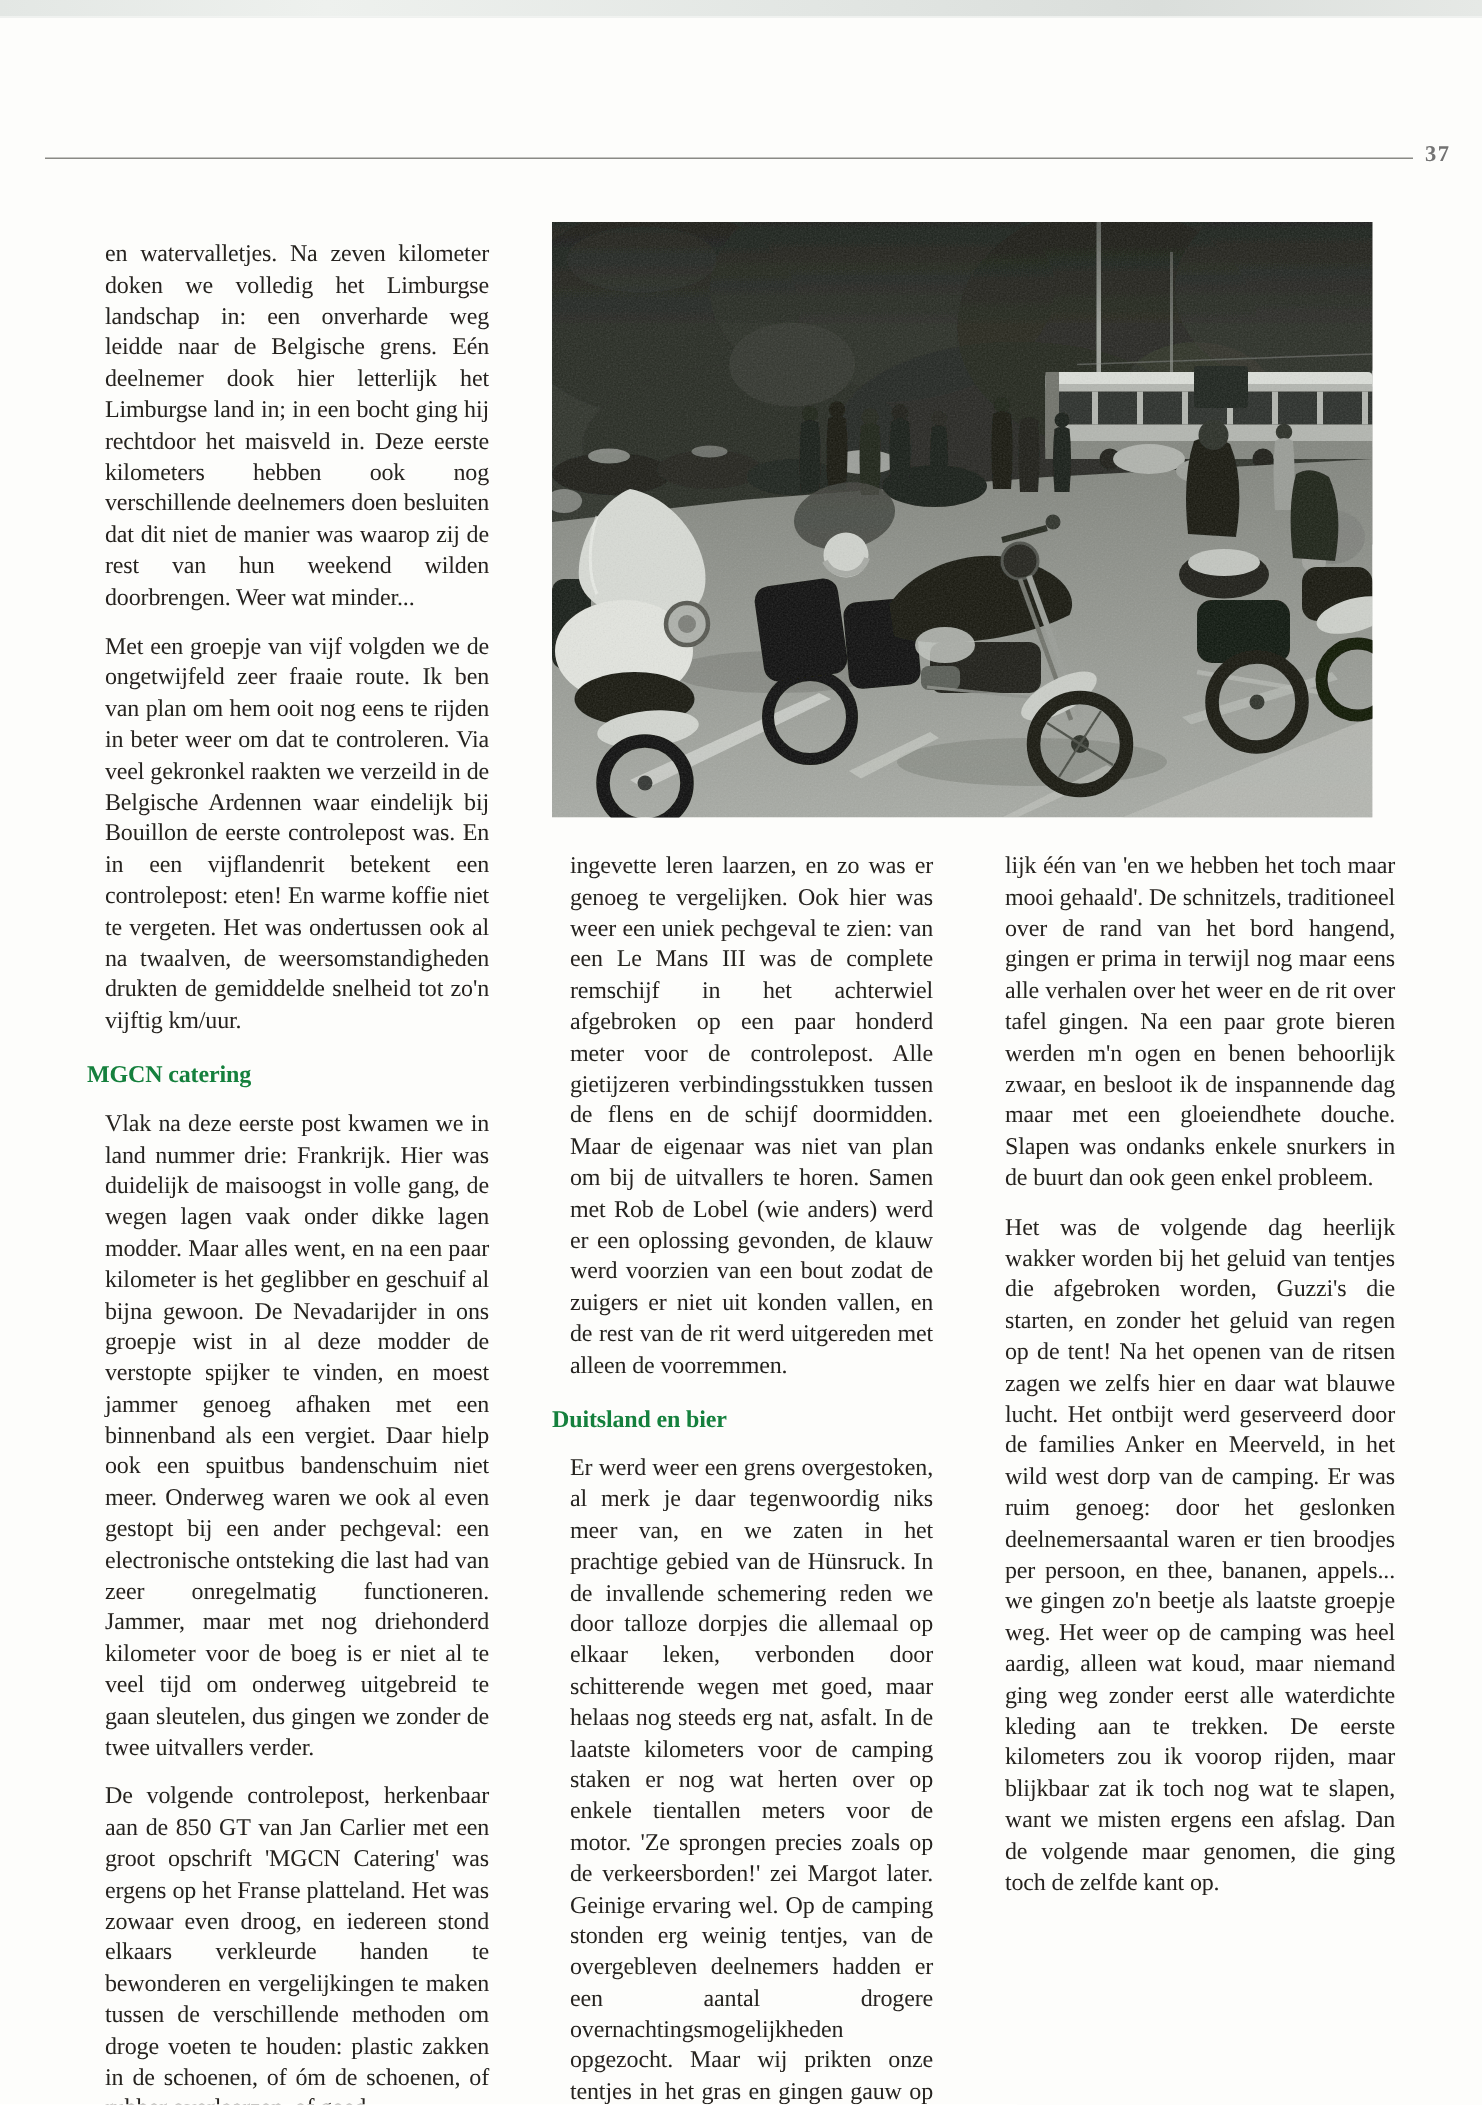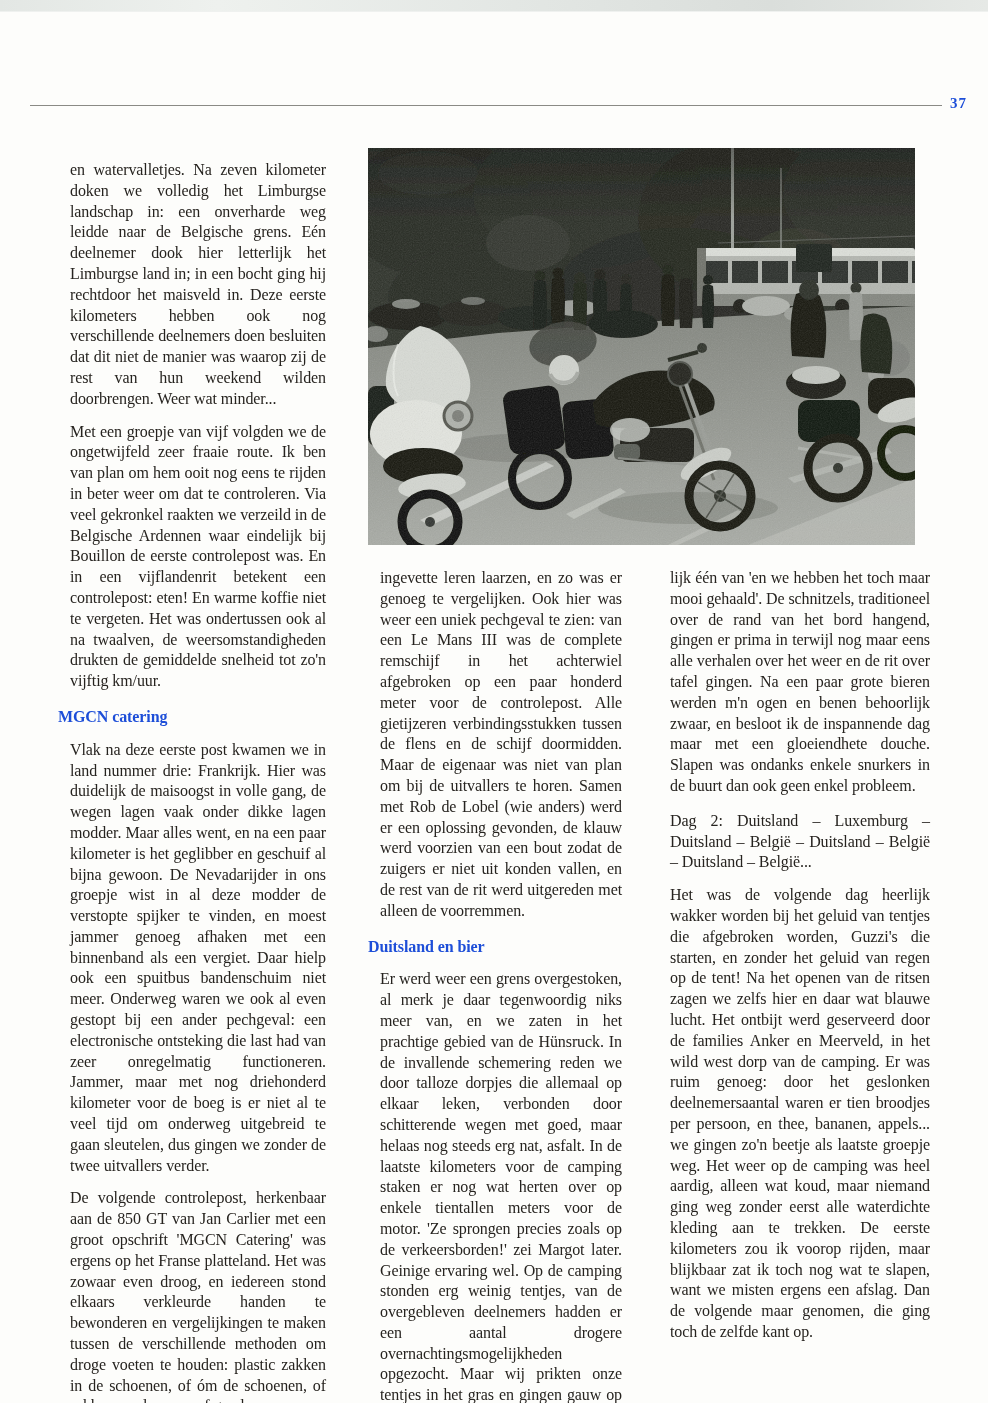--- a/index.html
+++ b/index.html
@@ -15,40 +15,40 @@
     position:absolute;top:0;left:0;width:988px;height:11px;
     background:linear-gradient(90deg,#e3e7e4 0%,#eef1ee 22%,#e2e6e3 55%,#dadedb 78%,#e6e9e6 100%);
     border-bottom:1px solid #eff1ef;
   }
   .header-rule{
     position:absolute;top:105px;left:30px;width:912px;height:1px;
     background:#8a8a85;
   }
   .page-number{
     position:absolute;top:95px;left:950px;
-    font-size:15px;font-weight:bold;color:#1d4ed8;
+    font-size:15px;font-weight:bold;color:#737373;
     letter-spacing:1px;
   }
   .photo{
     position:absolute;left:368px;top:148px;width:547px;height:397px;
     margin:0;padding:0;
   }
   .photo svg{display:block;width:547px;height:397px;}
   .col{
     position:absolute;
     font-size:16px;line-height:20.8px;
     text-align:justify;
     hyphens:auto;-webkit-hyphens:auto;
     letter-spacing:-0.1px;
   }
   .col1{left:58px;top:148px;width:280px;}
   .col2{left:368px;top:556px;width:266px;}
   .col3{left:658px;top:556px;width:284px;}
   .blk{margin:12px;padding:0;}
-  h3.blk{font-size:16px;font-weight:700;color:#1d4ed8;margin:15px 0 5px 0;text-align:left;}
+  h3.blk{font-size:16px;font-weight:700;color:#15803d;margin:15px 0 5px 0;text-align:left;}
   .blk.italic{font-style:italic;}
   .blk.gap{margin-top:14px;}
 </style>
 </head>
 <body>
 
 <div class="page">
   <div class="top-band"></div>
   <div class="header-rule"></div>
   <span class="page-number">37</span>
@@ -244,16 +244,15 @@
       <p class="blk body">De volgende controlepost, herkenbaar aan de 850 GT van Jan Carlier met een groot opschrift 'MGCN Catering' was ergens op het Franse platteland. Het was zowaar even droog, en iedereen stond elkaars verkleurde handen te bewonderen en vergelijkingen te maken tussen de verschillende methoden om droge voeten te houden: plastic zakken in de schoenen, of óm de schoenen, of rubber overlaarzen, of goed</p>
     </div>
   <div class="col col2">
       <p class="blk body">ingevette leren laarzen, en zo was er genoeg te vergelijken. Ook hier was weer een uniek pechgeval te zien: van een Le Mans III was de complete remschijf in het achterwiel afgebroken op een paar honderd meter voor de controlepost. Alle gietijzeren verbindingsstukken tussen de flens en de schijf doormidden. Maar de eigenaar was niet van plan om bij de uitvallers te horen. Samen met Rob de Lobel (wie anders) werd er een oplossing gevonden, de klauw werd voorzien van een bout zodat de zuigers er niet uit konden vallen, en de rest van de rit werd uitgereden met alleen de voorremmen.</p>
       <h3 class="blk heading">Duitsland en bier</h3>
       <p class="blk body">Er werd weer een grens overgestoken, al merk je daar tegenwoordig niks meer van, en we zaten in het prachtige gebied van de Hünsruck. In de invallende schemering reden we door talloze dorpjes die allemaal op elkaar leken, verbonden door schitterende wegen met goed, maar helaas nog steeds erg nat, asfalt. In de laatste kilometers voor de camping staken er nog wat herten over op enkele tientallen meters voor de motor. 'Ze sprongen precies zoals op de verkeersborden!' zei Margot later. Geinige ervaring wel. Op de camping stonden erg weinig tentjes, van de overgebleven deelnemers hadden er een aantal drogere overnachtingsmogelijkheden opgezocht. Maar wij prikten onze tentjes in het gras en gingen gauw op weg naar schnitzels en bier.</p>
       <p class="blk italic">De sfeer in het restaurant was er duide-</p>
     </div>
   <div class="col col3">
       <p class="blk body">lijk één van 'en we hebben het toch maar mooi gehaald'. De schnitzels, traditioneel over de rand van het bord hangend, gingen er prima in terwijl nog maar eens alle verhalen over het weer en de rit over tafel gingen. Na een paar grote bieren werden m'n ogen en benen behoorlijk zwaar, en besloot ik de inspannende dag maar met een gloeiendhete douche. Slapen was ondanks enkele snurkers in de buurt dan ook geen enkel probleem.</p>
-      <p class="blk body gap">Dag 2: Duitsland – Luxemburg – Duitsland – België – Duitsland – België – Duitsland – België...</p>
       <p class="blk body">Het was de volgende dag heerlijk wakker worden bij het geluid van tentjes die afgebroken worden, Guzzi's die starten, en zonder het geluid van regen op de tent! Na het openen van de ritsen zagen we zelfs hier en daar wat blauwe lucht. Het ontbijt werd geserveerd door de families Anker en Meerveld, in het wild west dorp van de camping. Er was ruim genoeg: door het geslonken deelnemersaantal waren er tien broodjes per persoon, en thee, bananen, appels... we gingen zo'n beetje als laatste groepje weg. Het weer op de camping was heel aardig, alleen wat koud, maar niemand ging weg zonder eerst alle waterdichte kleding aan te trekken. De eerste kilometers zou ik voorop rijden, maar blijkbaar zat ik toch nog wat te slapen, want we misten ergens een afslag. Dan de volgende maar genomen, die ging toch de zelfde kant op.</p>
     </div>
 </div>
 
 </body></html>

